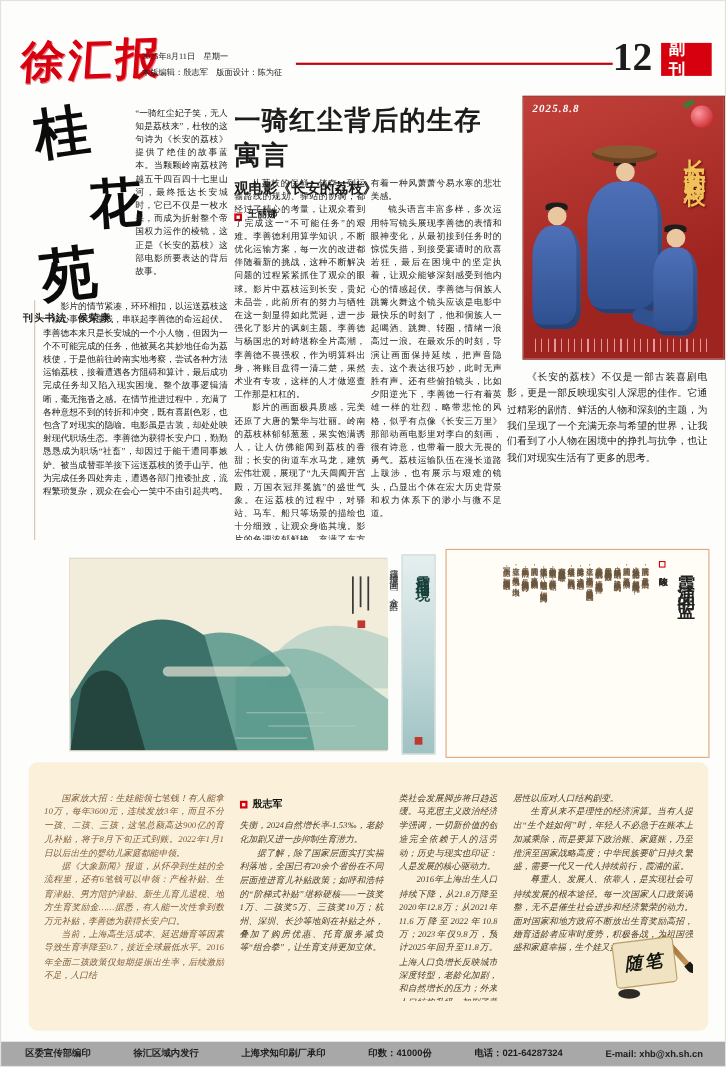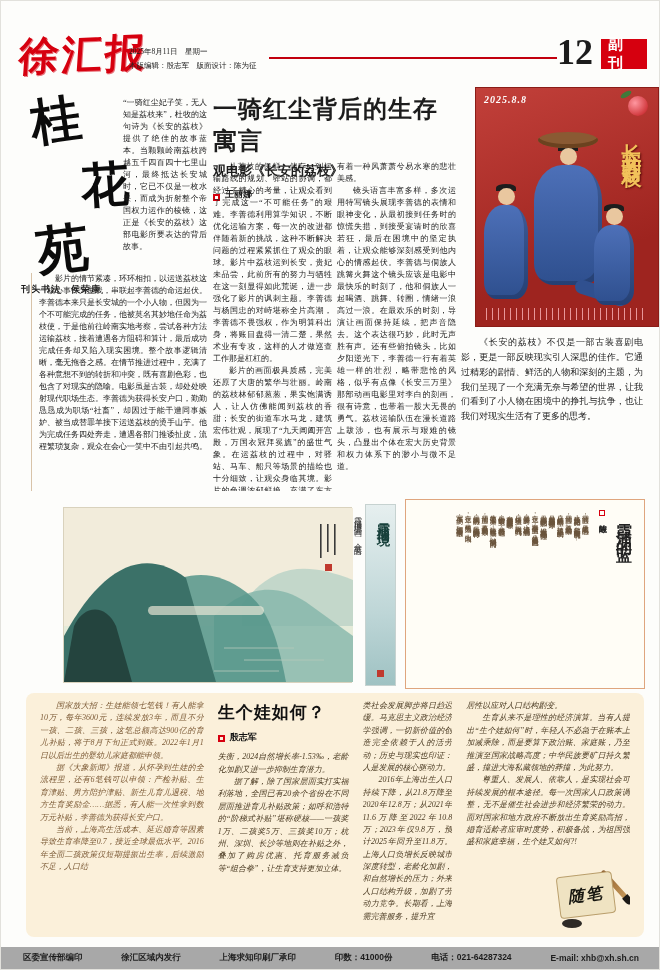--- a/index.html
+++ b/index.html
@@ -71,21 +71,21 @@
   .scroll-seal { position:absolute; left:11px; bottom:8px; width:7px; height:7px; background:#c0392e; }
   
   .poem-box { left:404px; top:498px; width:240px; height:190px; border:1px solid #dfa57e; background:#fffdf6; padding:10px 10px; }
   .poem-inner { writing-mode:vertical-rl; height:100%; width:100%; }
   .poem-title { font-size:16px; font-weight:900; letter-spacing:8px; color:#222; margin-left:6px; font-family:"DejaVu Serif",serif; }
   .poem-author { font-size:8px; font-weight:bold; margin-left:8px; color:#222; }
   .poem-author .psq { display:inline-block; width:6px; height:6px; border:1.5px solid #d6000f; }
   .poem-line { font-size:6.8px; line-height:1; letter-spacing:.5px; color:#6a543c; margin:0 1.6px; }
   
   .essay-box { left:25px; top:692px; width:618px; height:244px; background:#fbf0da; border-radius:8px;
-    padding:7px 14px; display:flex; gap:14px;justify-content:flex-end; }
+    padding:27px 14px; display:flex; gap:14px; }
   .ecol { overflow:hidden; font-style:italic; color:#4a3a22; font-size:8px; line-height:1.55; text-align:justify; }
   .ecol p { text-indent:2em; }
   .ecol p.noindent { text-indent:0; }
   .ecol1 { width:175px; color:#7c5a36; }
   .ecol2 { width:140px; }
   .ecol3 { width:96px; }
   .ecol4 { width:175px; position:relative; }
   .essay-head { font-family:"Liberation Sans","DejaVu Sans",sans-serif; font-style:normal; font-size:17px; font-weight:bold; letter-spacing:1px; color:#111; text-indent:0; }
   .essay-byline { display:flex; align-items:center; font-style:normal; font-size:9px; font-weight:bold; margin:5px 0 6px; color:#111; }
   .stamp { position:absolute; right:-2px; bottom:0; width:84px; height:62px; }
@@ -226,35 +226,34 @@
     </div>
   </div>
 
   <div class="abs essay-box">
     <div class="ecol ecol1">
       <p>国家放大招：生娃能领七笔钱！有人能拿10万，每年3600元，连续发放3年，而且不分一孩、二孩、三孩，这笔总额高达900亿的育儿补贴，将于8月下旬正式到账。2022年1月1日以后出生的婴幼儿家庭都能申领。</p>
       <p>据《大象新闻》报道，从怀孕到生娃的全流程里，还有6笔钱可以申领：产检补贴、生育津贴、男方陪护津贴、新生儿育儿退税、地方生育奖励金……据悉，有人能一次性拿到数万元补贴，李善德为获得长安户口。</p>
       <p>当前，上海高生活成本、延迟婚育等因素导致生育率降至0.7，接近全球最低水平。2016年全面二孩政策仅短期提振出生率，后续激励不足，人口结</p>
     </div>
     <div class="ecol ecol2">
-      <div class="essay-head">生个娃如何？</div>
       <div class="essay-byline">
         <span class="sq"></span>
         <span>殷志军</span>
       </div>
       <p class="noindent">失衡，2024自然增长率-1.53‰，老龄化加剧又进一步抑制生育潜力。</p>
       <p>据了解，除了国家层面实打实福利落地，全国已有20余个省份在不同层面推进育儿补贴政策；如呼和浩特的“阶梯式补贴”堪称硬核——一孩奖1万、二孩奖5万、三孩奖10万；杭州、深圳、长沙等地则在补贴之外，叠加了购房优惠、托育服务减负等“组合拳”，让生育支持更加立体。</p>
     </div>
     <div class="ecol ecol3">
       <p class="noindent">类社会发展脚步将日趋迟缓。马克思主义政治经济学强调，一切新价值的创造完全依赖于人的活劳动；历史与现实也印证：人是发展的核心驱动力。</p>
       <p>2016年上海出生人口持续下降，从21.8万降至2020年12.8万；从2021年11.6万降至2022年10.8万；2023年仅9.8万，预计2025年回升至11.8万。上海人口负增长反映城市深度转型，老龄化加剧，和自然增长的压力；外来人口结构升级，加剧了劳动力竞争。长期看，上海需完善服务，提升宜</p>
     </div>
     <div class="ecol ecol4">
       <p class="noindent">居性以应对人口结构剧变。</p>
-      <p>生育从来不是理性的经济演算。当有人提出“生个娃如何”时，年轻人不必急于在账本上加减乘除，而是要算下政治账、家庭账，乃至推演至国家战略高度；中华民族要旷日持久繁盛，撞进大海私藏领地的莽撞，为此努力。</p>
+      <p>生育从来不是理性的经济演算。当有人提出“生个娃如何”时，年轻人不必急于在账本上加减乘除，而是要算下政治账、家庭账，乃至推演至国家战略高度；中华民族要旷日持久繁盛，需要一代又一代人持续前行，霞浦的蓝。</p>
       <p>尊重人、发展人、依靠人，是实现社会可持续发展的根本途径。每一次国家人口政策调整，无不是催生社会进步和经济繁荣的动力。面对国家和地方政府不断放出生育奖励高招，婚育适龄者应审时度势，积极备战，为祖国强盛和家庭幸福，生个娃又如何?!</p>
       <div class="stamp">
         <div class="brush"></div>
         <div class="stamp-paper">
           <span class="stamp-word">随笔</span>
         </div>
         <div class="inkstone"></div>
       </div>
     </div>
   </div>

